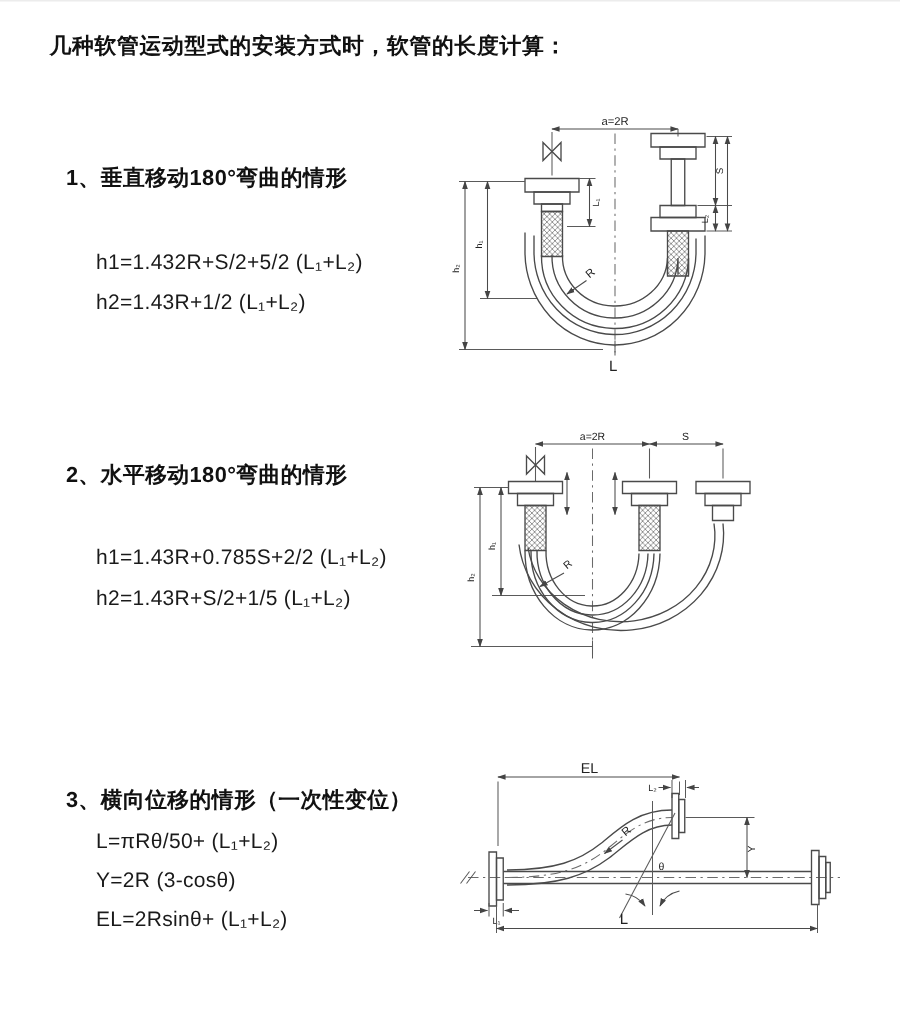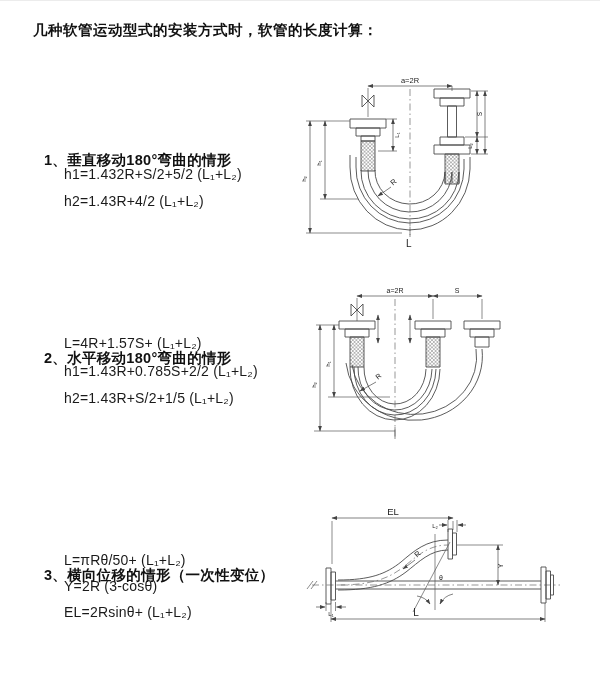--- a/index.html
+++ b/index.html
@@ -11,21 +11,21 @@
     border-top: 1px solid #ececec;
   }
   .title {
     position: absolute; left: 33px; top: 20px;
     font-size: 14.5px; font-weight: 700; color: #111;
     letter-spacing: 0.5px; white-space: nowrap;
   }
   .sec-heading {
     position: absolute; left: 44px;
     font-size: 14.5px; font-weight: 700; color: #111;
-    letter-spacing: 0.3px; white-space: nowrap; margin-top: 42px;
+    letter-spacing: 0.3px; white-space: nowrap;
   }
   .formula {
     position: absolute; left: 64px;
     font-size: 14px; font-weight: 400; color: #1a1a1a;
     letter-spacing: 0.2px; white-space: nowrap;
   }
   svg.diag { position: absolute; }
   svg.diag path, svg.diag line, svg.diag rect, svg.diag circle {
     vector-effect: non-scaling-stroke;
   }
@@ -38,24 +38,23 @@
 </style>
 </head>
 <body>
 
 <div class="page">
 
   <div class="title">几种软管运动型式的安装方式时，软管的长度计算：</div>
 
   <div class="sec-heading" style="top:108px">1、垂直移动180°弯曲的情形</div>
   <div class="formula" style="top:165px">h1=1.432R+S/2+5/2 (L₁+L₂)</div>
-  <div class="formula" style="top:192px">h2=1.43R+4/2 (L₁+L₂)</div>
+  <div class="formula" style="top:192px">h2=1.43R+1/2 (L₁+L₂)</div>
 
   <div class="sec-heading" style="top:306px">2、水平移动180°弯曲的情形</div>
-  <div class="formula" style="top:334px">L=4R+1.57S+ (L₁+L₂)</div>
   <div class="formula" style="top:362px">h1=1.43R+0.785S+2/2 (L₁+L₂)</div>
   <div class="formula" style="top:389px">h2=1.43R+S/2+1/5 (L₁+L₂)</div>
 
   <div class="sec-heading" style="top:523px">3、横向位移的情形（一次性变位）</div>
   <div class="formula" style="top:551px">L=πRθ/50+ (L₁+L₂)</div>
   <div class="formula" style="top:577px">Y=2R (3-cosθ)</div>
   <div class="formula" style="top:603px">EL=2Rsinθ+ (L₁+L₂)</div>
 
   <svg class="diag" style="left:298px;top:66px" width="292" height="192" viewBox="0 0 292 192">
     <defs>

